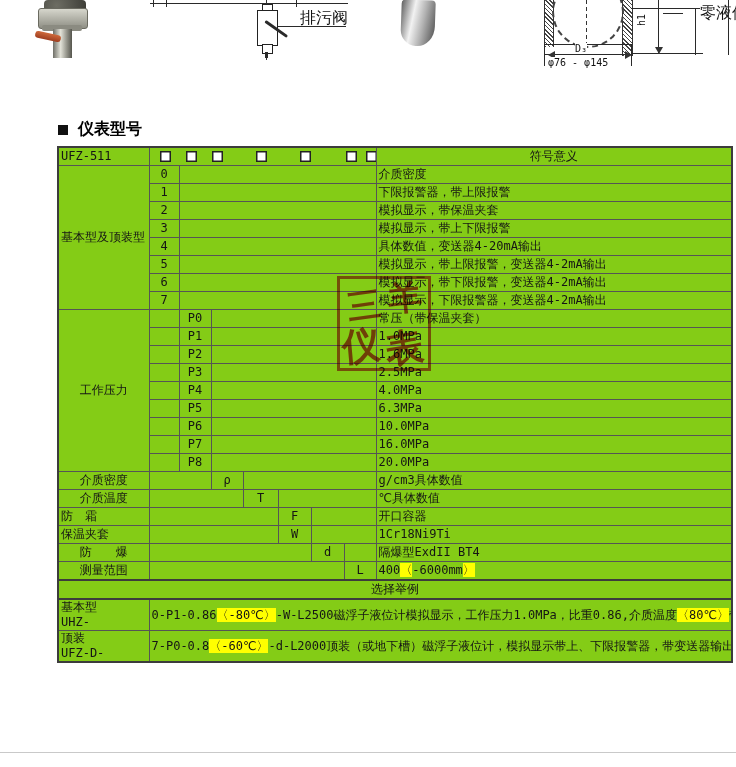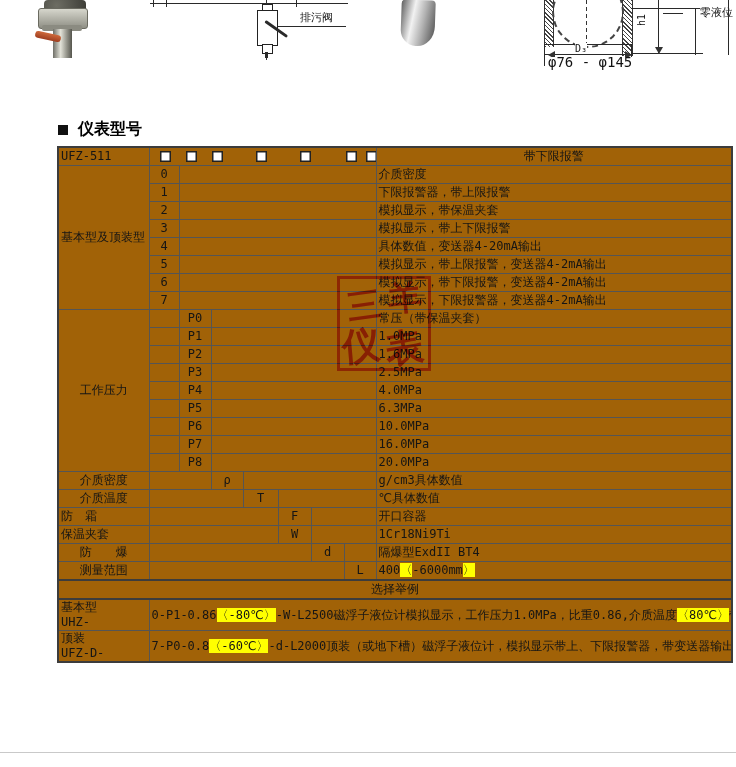--- a/index.html
+++ b/index.html
@@ -2,21 +2,21 @@
 <html><head>
 <meta charset="utf-8">
 <style>
   html,body{margin:0;padding:0;background:#fff;}
   .page{position:relative;width:736px;height:767px;background:#fff;overflow:hidden;
         font-family:"DejaVu Sans Mono","DejaVu Sans","Liberation Sans",sans-serif;color:#151515;}
   .abs{position:absolute;}
   .ln{position:absolute;background:#2a2a2a;}
   .dash-v{position:absolute;width:1px;background:repeating-linear-gradient(180deg,#333 0 4px,rgba(0,0,0,0) 4px 7px);}
   .hatch{position:absolute;background:repeating-linear-gradient(45deg,#444 0 1px,#fff 1px 3px);border-left:1px solid #333;border-right:1px solid #333;}
-  .figlabel{position:absolute;font-size:11px;color:#111;white-space:nowrap;background:#fff;line-height:11px;}
+  .figlabel{position:absolute;font-size:16px;color:#111;white-space:nowrap;background:#fff;line-height:11px;}
   .rot{writing-mode:vertical-rl;transform:rotate(180deg);}
   
   .v-top{position:absolute;left:8px;top:0;width:42px;height:14px;background:radial-gradient(circle at 30% 40%,#6d6d63,#3c3c36);border-radius:4px;}
   .v-flange{position:absolute;left:2px;top:8px;width:48px;height:19px;background:linear-gradient(180deg,#d6d6cc,#8f8f85);border:1px solid #6a6a60;border-radius:3px;}
   .v-rim{position:absolute;left:6px;top:25px;width:40px;height:6px;background:#8b8b81;border-radius:2px;}
   .v-body{position:absolute;left:17px;top:29px;width:19px;height:29px;background:linear-gradient(90deg,#6f6f67,#e2e2d8 40%,#9a9a90 70%,#55554d);}
   .v-lever{position:absolute;left:-1px;top:33px;width:26px;height:7px;background:linear-gradient(180deg,#cf6a3c,#9e3d1f);border-radius:3px;transform:rotate(12deg);}
   
   .cyl{position:absolute;left:401px;top:0;width:34px;height:46px;transform:rotate(2deg);
        background:linear-gradient(100deg,#5f5f5f,#f2f2f2 35%,#b2b2b2 62%,#4e4e4e);
@@ -27,21 +27,21 @@
   .arr.right{border-left:7px solid #333;}
   .arr.left{border-right:7px solid #333;}
   .arr.down{border-top:7px solid #333;}
   .dcircle{position:absolute;border:2px dashed #444;border-radius:50%;}
   
   .heading{position:absolute;left:58px;top:119px;display:flex;align-items:center;gap:10px;
            font-family:"DejaVu Sans","Liberation Sans",sans-serif;font-weight:bold;font-size:16px;color:#000;}
   .bullet{width:10px;height:10px;background:#111;display:inline-block;}
   
   table.model{position:absolute;left:57px;top:146px;width:674px;border-collapse:collapse;table-layout:fixed;
-              font-size:12px;border:2px solid #3c3c3c;background:#a16207;}
+              font-size:12px;border:2px solid #3c3c3c;background:#84cc16;}
   table.model td{border:1px solid #555;height:17px;padding:0 2px;line-height:15px;overflow:hidden;white-space:nowrap;}
   td.code{text-align:center;}
   td.desc{padding-left:4px;}
   td.glabel{text-align:left;white-space:normal;line-height:17px;vertical-align:middle;}
   td.plabel-center{text-align:center;}
   td.model-cell{padding-left:2px;}
   .center{text-align:center;}
   .cbcell{position:relative;}
   .cb{position:absolute;top:3px;width:9px;height:9px;border:1px solid #222;background:#fff;box-shadow:inset 0 0 0 0.5px #222;}
   .hl{background:#ffff00;}
@@ -93,21 +93,21 @@
     <div class="hatch" style="left:82px;top:0;width:9px;height:56px;"></div>
     <div class="dcircle" style="left:12px;top:-24px;width:68px;height:68px;"></div>
     <div class="dash-v" style="left:46px;top:0;height:46px;"></div>
     <div class="ln" style="left:4px;top:44px;width:88px;height:1px;"></div>
     <div class="ln" style="left:4px;top:44px;width:1px;height:22px;"></div>
     <div class="ln" style="left:91px;top:44px;width:1px;height:22px;"></div>
     <div class="ln" style="left:5px;top:54px;width:86px;height:1px;"></div>
     <span class="arr left" style="left:4px;top:51px;"></span>
     <span class="arr right" style="left:85px;top:51px;"></span>
     <span class="figlabel" style="left:35px;top:43px;font-size:10px;">D₃</span>
-    <span class="figlabel" style="left:8px;top:57px;font-size:14px;">φ76 - φ145</span>
+    <span class="figlabel" style="left:8px;top:57px;font-size:10px;">φ76 - φ145</span>
     <div class="ln" style="left:91px;top:8px;width:70px;height:1px;"></div>
     <div class="ln" style="left:155px;top:8px;width:1px;height:47px;"></div>
     <div class="ln" style="left:91px;top:53px;width:72px;height:1px;"></div>
     <div class="ln" style="left:118px;top:0;width:1px;height:53px;"></div>
     <span class="arr down" style="left:115px;top:47px;"></span>
     <span class="figlabel rot" style="left:96px;top:14px;font-size:10px;">h1</span>
     <div class="ln" style="left:123px;top:13px;width:20px;height:1px;"></div>
     <span class="figlabel" style="left:160px;top:7px;">零液位</span>
     <div class="ln" style="left:188px;top:0;width:1px;height:55px;"></div>
   </div>
@@ -134,21 +134,21 @@
         <td class="model-cell">UFZ-511</td>
         <td colspan="7" class="cbcell" id="checkbox-cell">
             <span class="cb" style="left: 10px;"></span>
             <span class="cb" style="left: 36px;"></span>
             <span class="cb" style="left: 62px;"></span>
             <span class="cb" style="left: 106px;"></span>
             <span class="cb" style="left: 150px;"></span>
             <span class="cb" style="left: 196px;"></span>
             <span class="cb" style="left: 216px;"></span>
           </td>
-        <td class="center">带下限报警</td>
+        <td class="center">符号意义</td>
       </tr>
     </thead>
     <tbody id="tb-basic">
         <tr>
           <td class="glabel" rowspan="8">基本型及顶装型（顶装或地下槽型加符号D表示）</td>
           <td class="code">0</td>
           <td colspan="6"></td>
           <td class="desc">介质密度</td>
         </tr>
         <tr>

